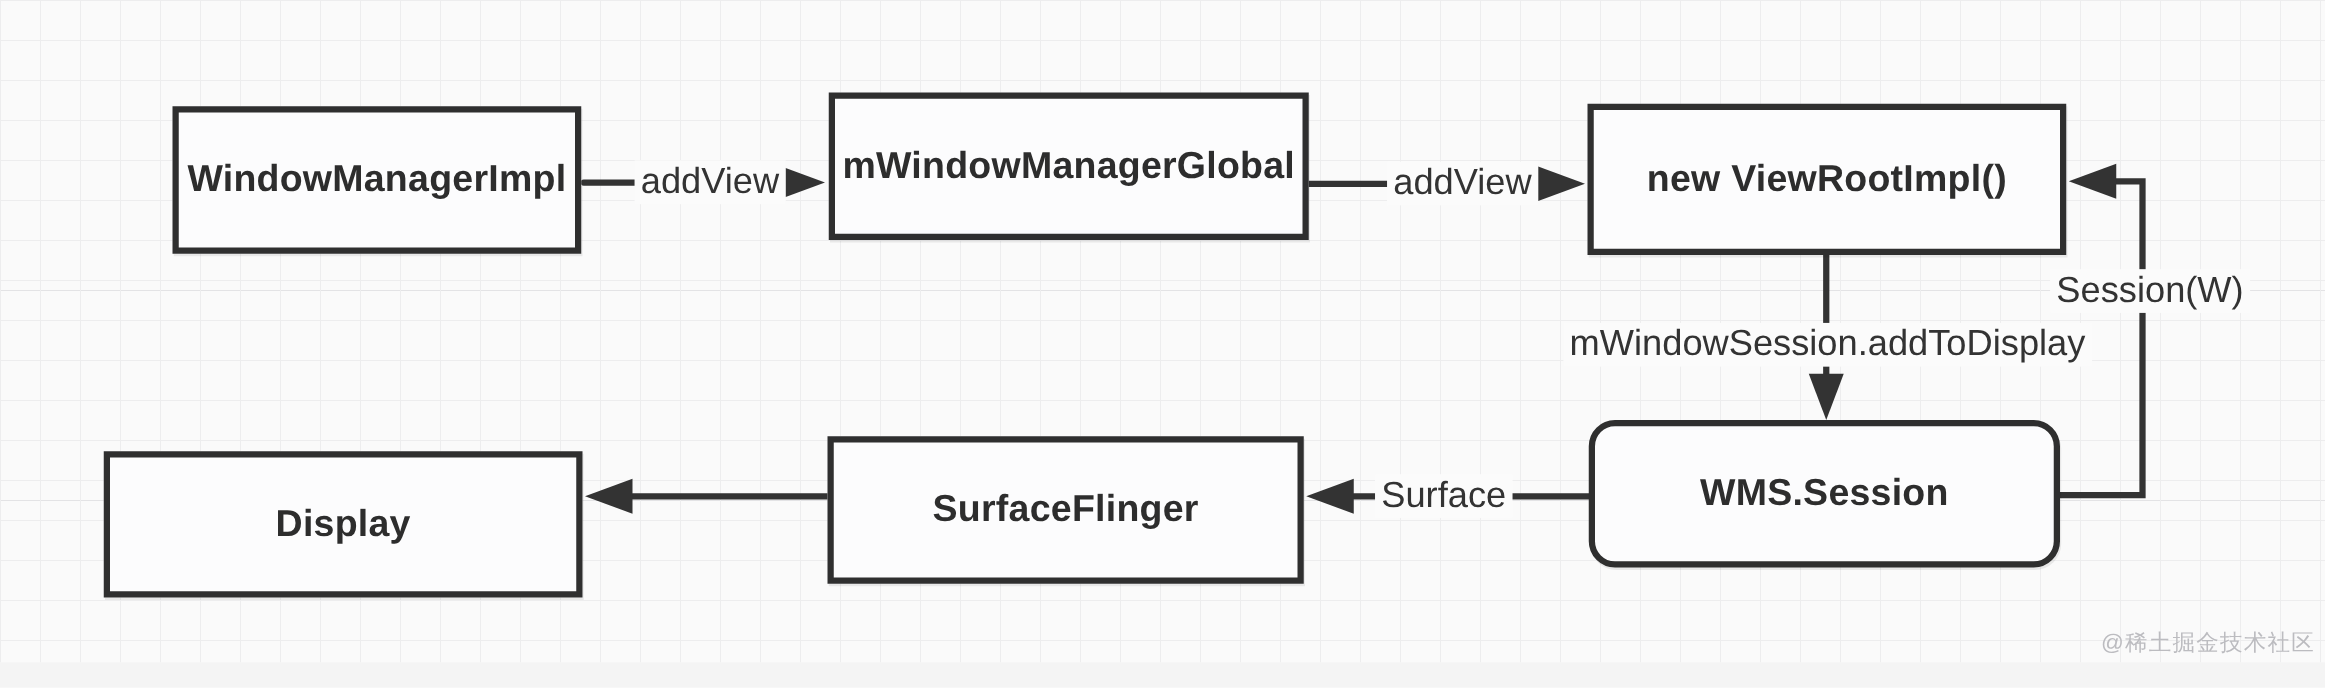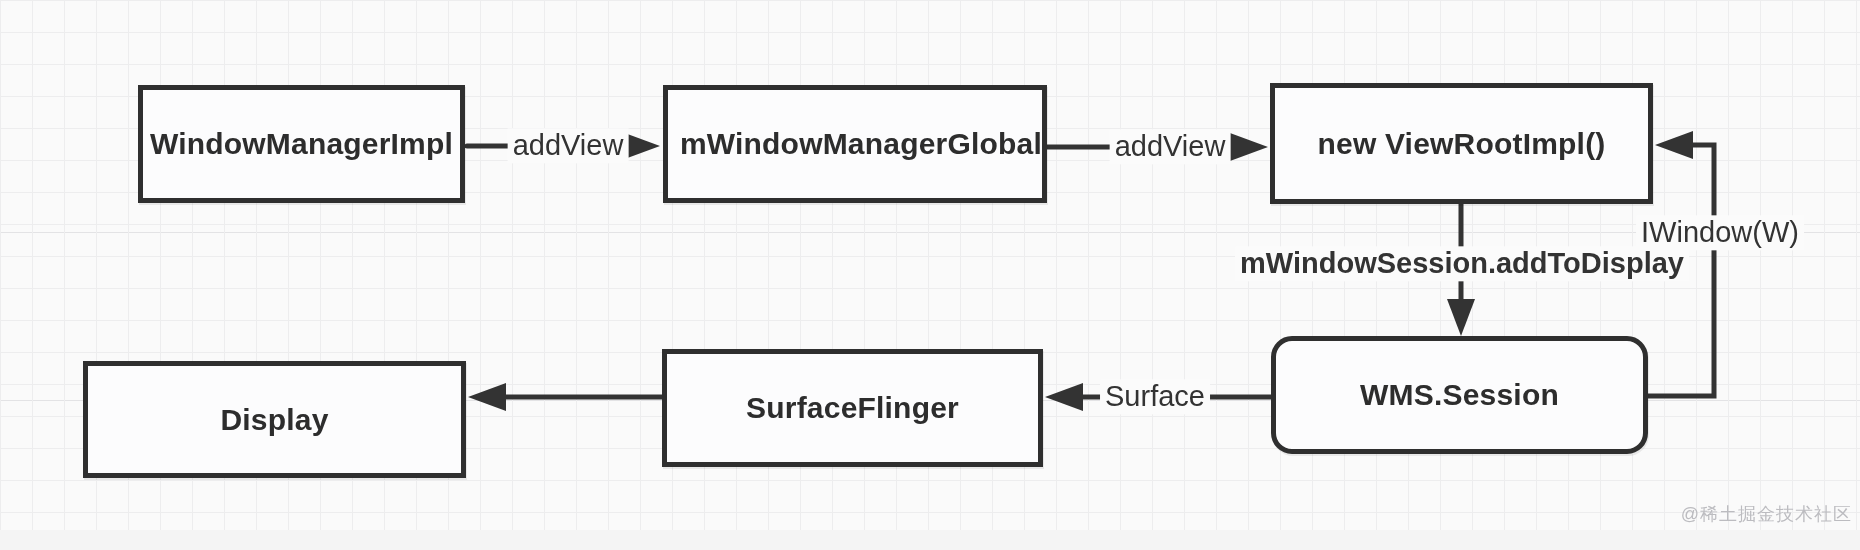--- a/index.html
+++ b/index.html
@@ -66,29 +66,29 @@
     position: absolute;
     right: 8px;
     bottom: 4px;
     font-size: 18px;
     color: #bcbcc0;
     letter-spacing: 1px;
     white-space: nowrap;
   }
   
   #node-wmi  { left: 138px;  top: 85px;  width: 327px; height: 118px; }
-  #node-mwmg { left: 663px;  top: 85px;  width: 384px; height: 118px; justify-content: flex-end; }
+  #node-mwmg { left: 663px;  top: 74px;  width: 384px; height: 118px; }
   #node-nvri { left: 1270px; top: 83px;  width: 383px; height: 121px; }
   #node-disp { left: 83px;   top: 337px; width: 383px; height: 117px; margin-top: 24px; }
   #node-sf   { left: 662px;  top: 349px; width: 381px; height: 118px; }
   #node-wms  { left: 1271px; top: 336px; width: 377px; height: 118px; border-radius: 21px; }
   
   #lbl-addview1 { left: 568px;  top: 146px; }
   #lbl-addview2 { left: 1170px; top: 147px; }
-  #lbl-addtodisplay { left: 1462px; top: 264px; font-weight: bold; }
+  #lbl-addtodisplay { left: 1462px; top: 276px; }
   #lbl-iwindow { left: 1720px; top: 233px; }
   #lbl-surface { left: 1155px; top: 397px; }
 </style>
 </head>
 <body>
 
 <div class="canvas">
 
   <svg class="edges" viewBox="0 0 1860 550">
 
@@ -131,18 +131,18 @@
     <span class="node-label">SurfaceFlinger</span>
   </div>
 
   <div class="node" id="node-wms">
     <span class="node-label">WMS.Session</span>
   </div>
 
   <div class="edge-label" id="lbl-addview1">addView</div>
   <div class="edge-label" id="lbl-addview2">addView</div>
   <div class="edge-label" id="lbl-addtodisplay">mWindowSession.addToDisplay</div>
-  <div class="edge-label" id="lbl-iwindow">IWindow(W)</div>
+  <div class="edge-label" id="lbl-iwindow">Session(W)</div>
   <div class="edge-label" id="lbl-surface">Surface</div>
 
   <div class="watermark">@稀土掘金技术社区</div>
 
 </div>
 
 </body></html>

